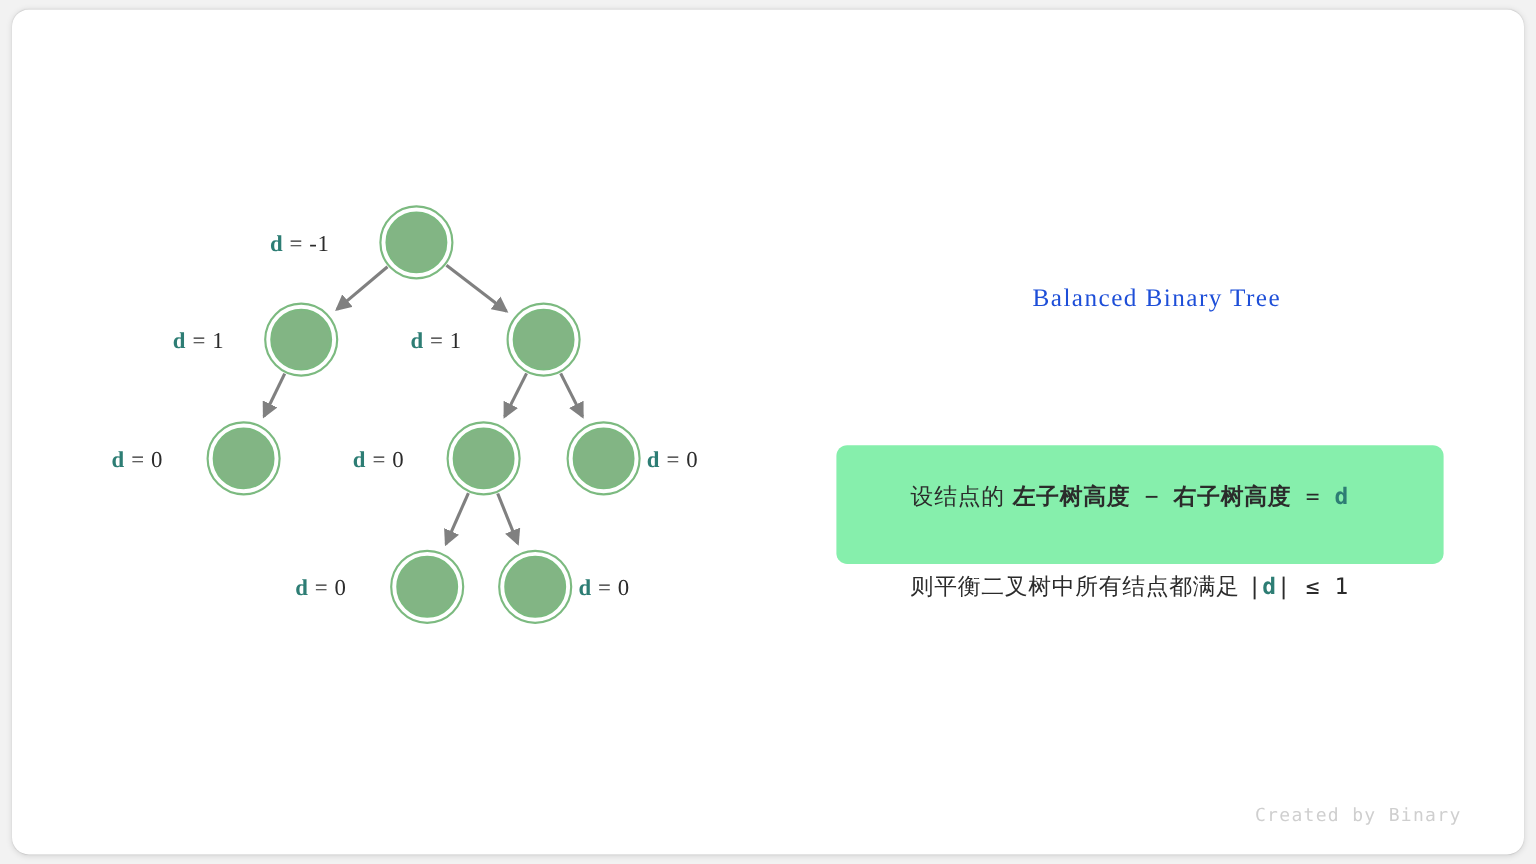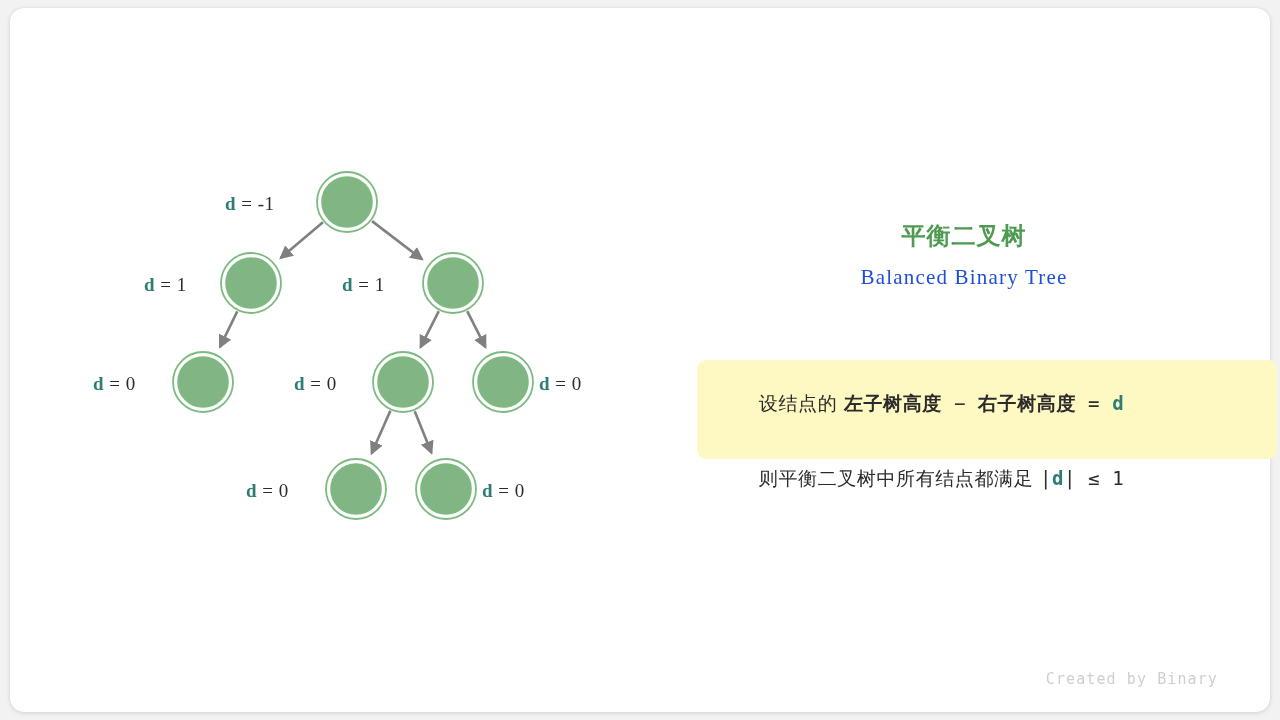--- a/index.html
+++ b/index.html
@@ -69,24 +69,24 @@
     font-family: Liberation Serif, serif;
     font-size: 21px;
     color: #1d4ed8;
     letter-spacing: 1.2px;
     margin-top: 14px;
     margin-left: 28px;
   }
   #infobox {
     position: absolute;
     left: 697px;
-    top: 360px;
-    width: 580px;
+    top: 371px;
+    width: 506px;
     height: 99px;
-    background: #fef9c3;
+    background: #86efac;
     border-radius: 9px;
     box-sizing: border-box;
     padding: 15px 22px 0 22px;
   }
   .info-line {
     white-space: pre;
     font-size: 19px;
     color: #2b2b2b;
     line-height: 1;
     letter-spacing: 0.6px;
@@ -175,21 +175,20 @@
       <div class="node-label" style="left: 144px; top: 275px;"><span class="d">d</span><span> = 1</span></div>
       <div class="node-label" style="left: 342px; top: 275px;"><span class="d">d</span><span> = 1</span></div>
       <div class="node-label" style="left: 93px; top: 374px;"><span class="d">d</span><span> = 0</span></div>
       <div class="node-label" style="left: 294px; top: 374px;"><span class="d">d</span><span> = 0</span></div>
       <div class="node-label" style="left: 539px; top: 374px;"><span class="d">d</span><span> = 0</span></div>
       <div class="node-label" style="left: 246px; top: 481px;"><span class="d">d</span><span> = 0</span></div>
       <div class="node-label" style="left: 482px; top: 481px;"><span class="d">d</span><span> = 0</span></div>
     </div>
 
   <div id="panel">
-    <div id="title">平衡二叉树</div>
     <div id="subtitle">Balanced Binary Tree</div>
   </div>
 
   <div id="infobox">
     <div class="info-line l1">
       <span>设结点的 </span><b>左子树高度</b><span class="mono"> − </span><b>右子树高度</b><span class="mono"> = </span><span class="teal">d</span>
     </div>
     <div class="info-line l2">
       <span>则平衡二叉树中所有结点都满足 </span><span class="mono">|</span><span class="teal">d</span><span class="mono">|</span><span class="mono"> ≤ 1</span>
     </div>

